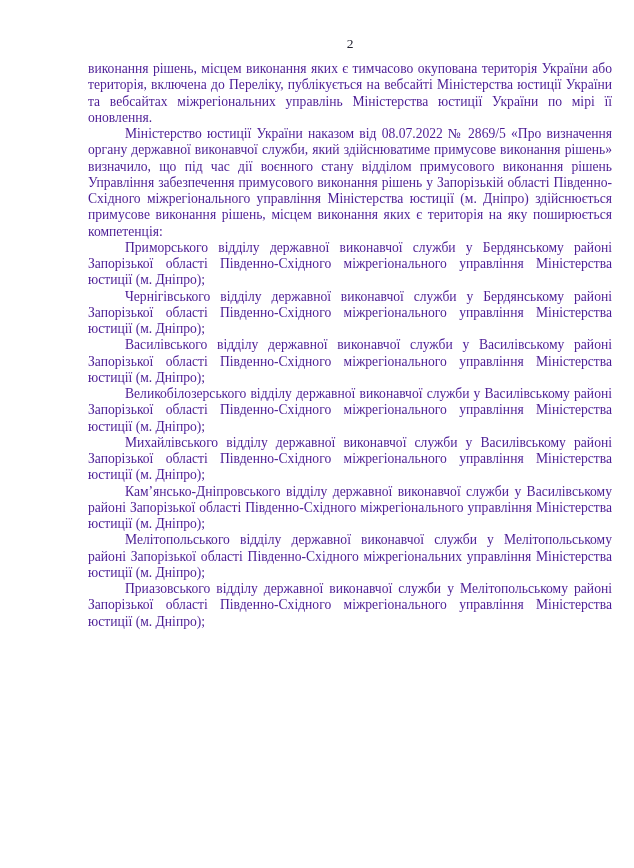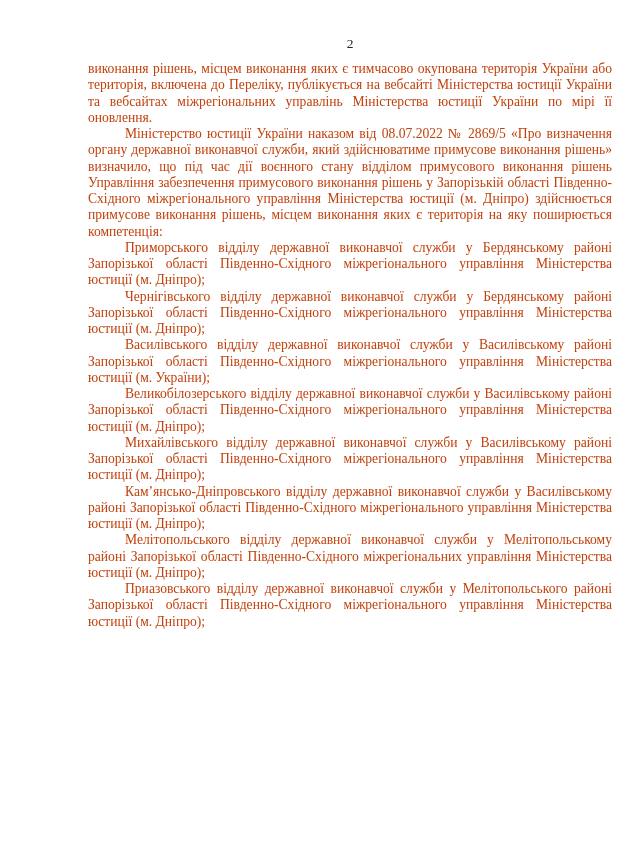--- a/index.html
+++ b/index.html
@@ -31,21 +31,21 @@
     color: #20202e;
   }
   .content {
     position: absolute;
     top: 61px;
     left: 88px;
     width: 524px;
     font-size: 13.6px;
     line-height: 16.25px;
     text-align: justify;
-    color: #c2410c;
+    color: #4c1d95;
   }
   .content p {
     margin: 0;
     padding: 0;
     text-align: justify;
   }
   .content p.indent {
     text-indent: 37px;
   }
 </style>
@@ -60,28 +60,28 @@
 
     <p class="para">виконання рішень, місцем виконання яких є тимчасово окупована територія України або територія, включена до Переліку, публікується на вебсайті Міністерства юстиції України та вебсайтах міжрегіональних управлінь Міністерства юстиції України по мірі її оновлення.</p>
 
     <p class="para indent">Міністерство юстиції України наказом від 08.07.2022 № 2869/5 «Про визначення органу державної виконавчої служби, який здійснюватиме примусове виконання рішень» визначило, що під час дії воєнного стану відділом примусового виконання рішень Управління забезпечення примусового виконання рішень у Запорізькій області Південно-Східного міжрегіонального управління Міністерства юстиції (м. Дніпро) здійснюється примусове виконання рішень, місцем виконання яких є територія на яку поширюється компетенція:</p>
 
 
     <p class="para indent">Приморського відділу державної виконавчої служби у Бердянському районі Запорізької області Південно-Східного міжрегіонального управління Міністерства юстиції (м. Дніпро);</p>
 
     <p class="para indent">Чернігівського відділу державної виконавчої служби у Бердянському районі Запорізької області Південно-Східного міжрегіонального управління Міністерства юстиції (м. Дніпро);</p>
 
-    <p class="para indent">Василівського відділу державної виконавчої служби у Василівському районі Запорізької області Південно-Східного міжрегіонального управління Міністерства юстиції (м. України);</p>
+    <p class="para indent">Василівського відділу державної виконавчої служби у Василівському районі Запорізької області Південно-Східного міжрегіонального управління Міністерства юстиції (м. Дніпро);</p>
 
 
     <p class="para indent">Великобілозерського відділу державної виконавчої служби у Василівському районі Запорізької області Південно-Східного міжрегіонального управління Міністерства юстиції (м. Дніпро);</p>
 
     <p class="para indent">Михайлівського відділу державної виконавчої служби у Василівському районі Запорізької області Південно-Східного міжрегіонального управління Міністерства юстиції (м. Дніпро);</p>
 
     <p class="para indent">Кам’янсько-Дніпровського відділу державної виконавчої служби у Василівському районі Запорізької області Південно-Східного міжрегіонального управління Міністерства юстиції (м. Дніпро);</p>
 
     <p class="para indent">Мелітопольського відділу державної виконавчої служби у Мелітопольському районі Запорізької області Південно-Східного міжрегіональних управління Міністерства юстиції (м. Дніпро);</p>
 
 
-    <p class="para indent">Приазовського відділу державної виконавчої служби у Мелітопольського районі Запорізької області Південно-Східного міжрегіонального управління Міністерства юстиції (м. Дніпро);</p>
+    <p class="para indent">Приазовського відділу державної виконавчої служби у Мелітопольському районі Запорізької області Південно-Східного міжрегіонального управління Міністерства юстиції (м. Дніпро);</p>
 
   </div>
 </div>
 
 </body></html>

